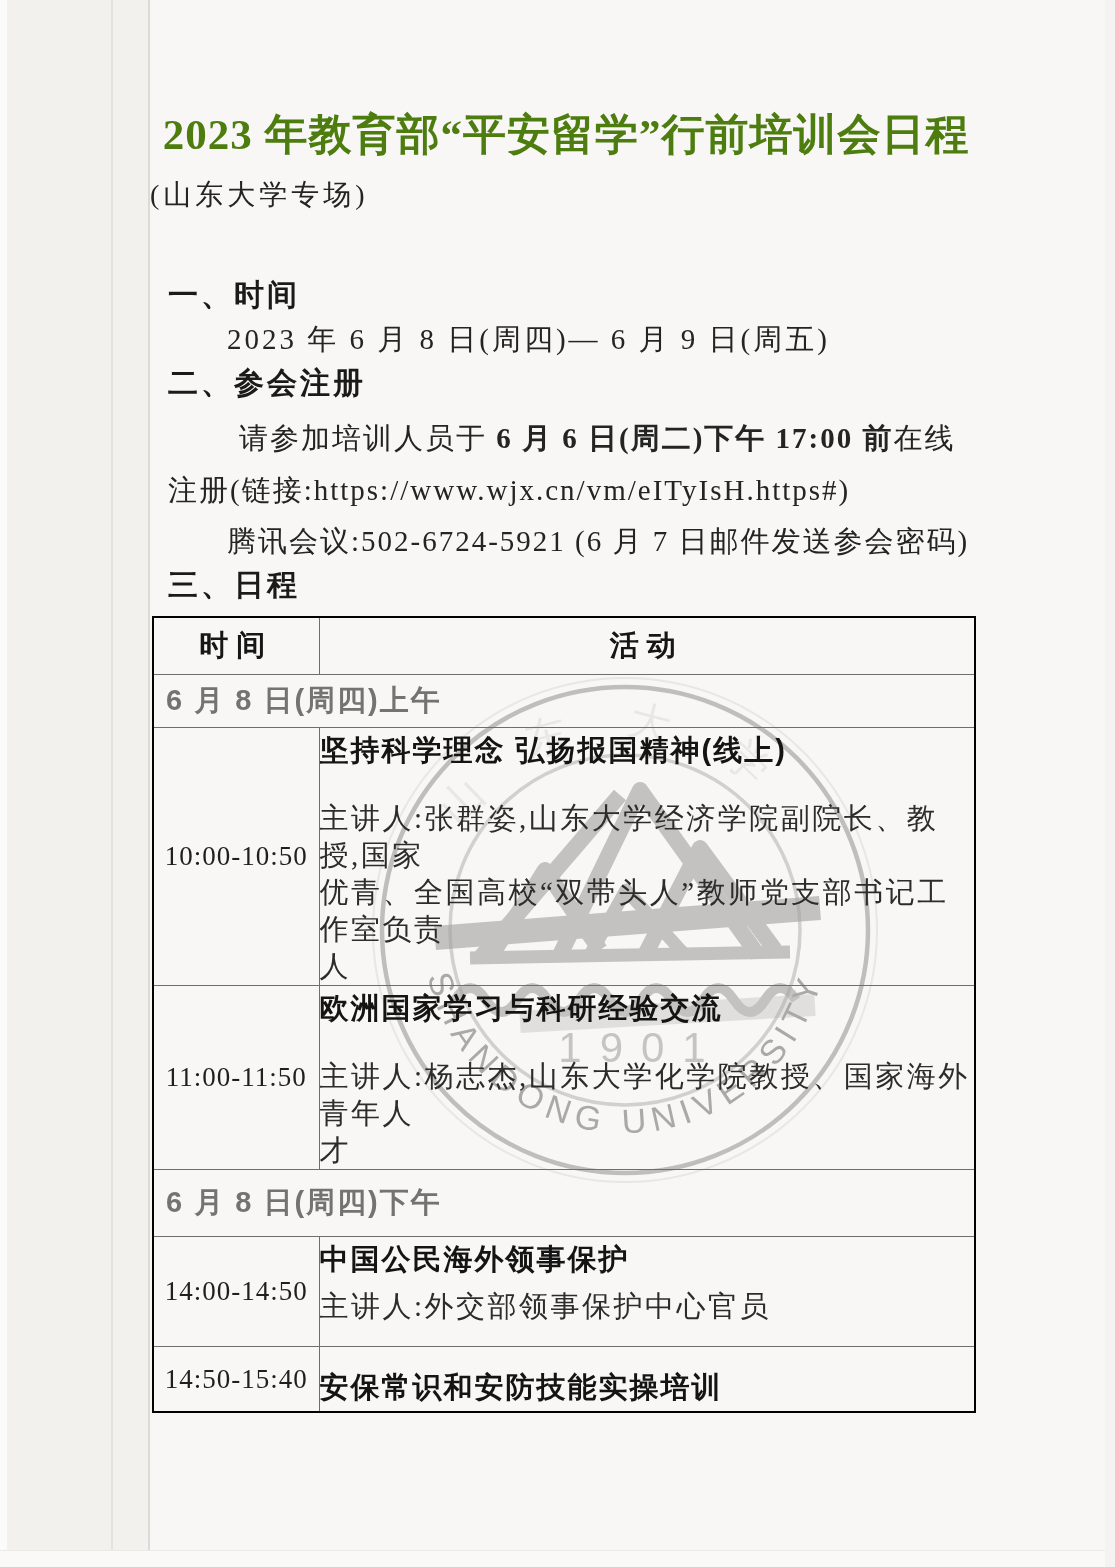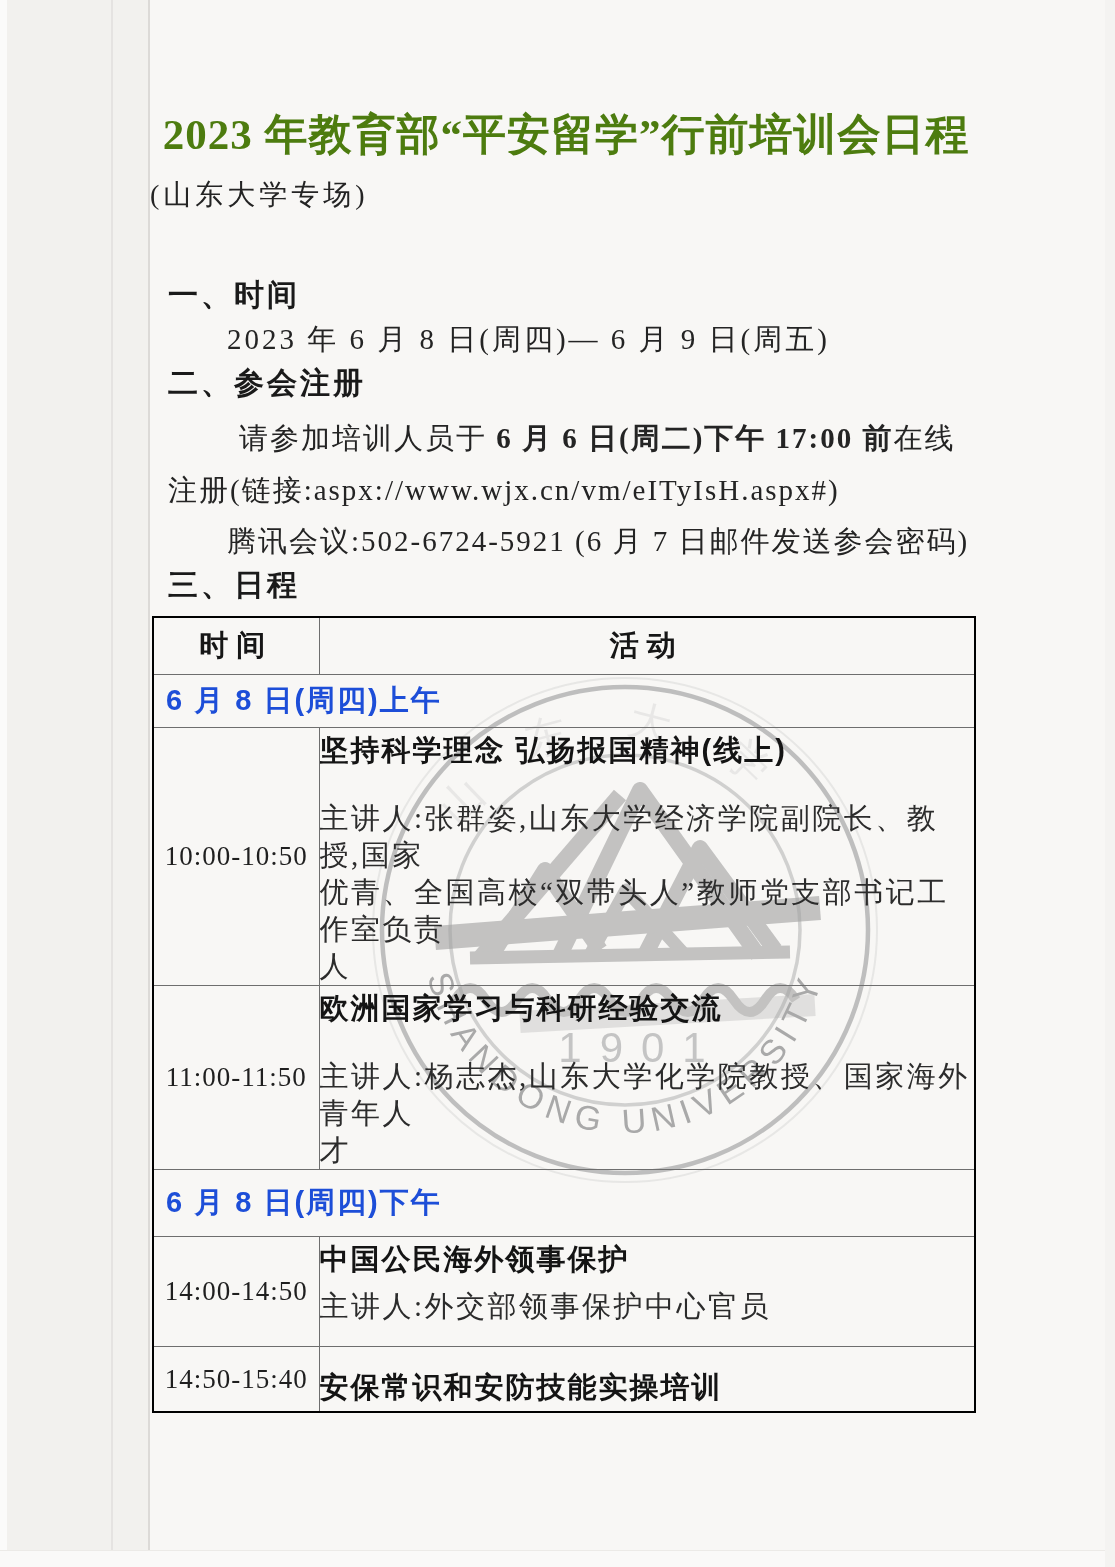--- a/index.html
+++ b/index.html
@@ -33,21 +33,21 @@
   .reg2{left:168px;top:469px;}
   .reg3{left:227px;top:520px;}
   .b{font-weight:700;}
   
   .schedule{position:absolute;left:152px;top:616px;width:824px;z-index:2;
     border-collapse:collapse;table-layout:fixed;background:transparent;border:2px solid #000000;}
   .schedule td{border:1.5px solid #6e6e6e;padding:0;overflow:hidden;}
   .c-head{text-align:center;vertical-align:middle;height:56px;
     font-family:"Liberation Sans", sans-serif;font-weight:700;font-size:29px;letter-spacing:8px;color:#161616;}
   .r-sec td{height:52px;vertical-align:middle;padding-left:12px;
-    font-family:"Liberation Sans", sans-serif;font-weight:700;font-size:29px;letter-spacing:2px;color:#1d4ed8;}
+    font-family:"Liberation Sans", sans-serif;font-weight:700;font-size:29px;letter-spacing:2px;color:#737373;}
   .hsec2 td{height:66px;}
   .c-time{text-align:center;vertical-align:middle;font-size:27px;letter-spacing:1px;color:#1f1f1f;}
   .c-act{padding:12px 12px 6px 16px;vertical-align:top;}
   .act-title{font-family:"Liberation Sans", sans-serif;font-weight:700;
     font-size:29px;line-height:44px;letter-spacing:2px;color:#141414;}
   .act-speaker{margin-top:28px;font-size:29px;line-height:37px;letter-spacing:2.5px;color:#2c2c2c;}
   .hr1{height:212px;} .hr2{height:174px;} .hr3{height:110px;} .hr4{height:56px;margin-left:44px;}
   .hr3 .act-speaker{margin-top:4px;line-height:42px;}
   .hr4 .c-act{vertical-align:middle;padding-top:18px;padding-bottom:2px;}
   
@@ -94,21 +94,21 @@
 </svg>
 
 <div class="abs content doc-title">2023 年教育部“平安留学”行前培训会日程</div>
 <div class="abs content doc-subtitle">(山东大学专场)</div>
 
 <div class="abs content h-sec h1">一、时间</div>
 <div class="abs content body-line date-line">2023 年 6 月 8 日(周四)— 6 月 9 日(周五)</div>
 
 <div class="abs content h-sec h2">二、参会注册</div>
 <div class="abs content body-line reg1"><span>请参加培训人员于 </span><span class="b">6 月 6 日(周二)下午 17:00 前</span><span>在线</span></div>
-<div class="abs content body-line reg2">注册(链接:aspx://www.wjx.cn/vm/eITyIsH.aspx#)</div>
+<div class="abs content body-line reg2">注册(链接:https://www.wjx.cn/vm/eITyIsH.https#)</div>
 <div class="abs content body-line reg3">腾讯会议:502-6724-5921 (6 月 7 日邮件发送参会密码)</div>
 
 <div class="abs content h-sec h3">三、日程</div>
 
 <table class="schedule">
   <colgroup>
       <col style="width:166px">
       <col>
     </colgroup>
   <tbody>

